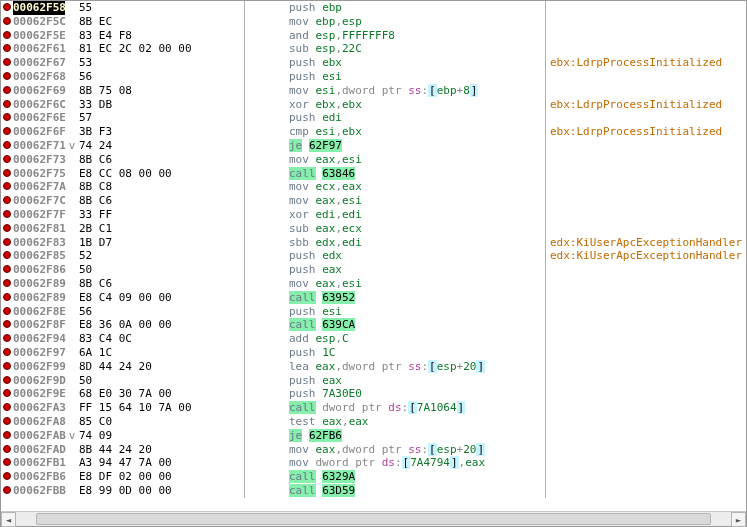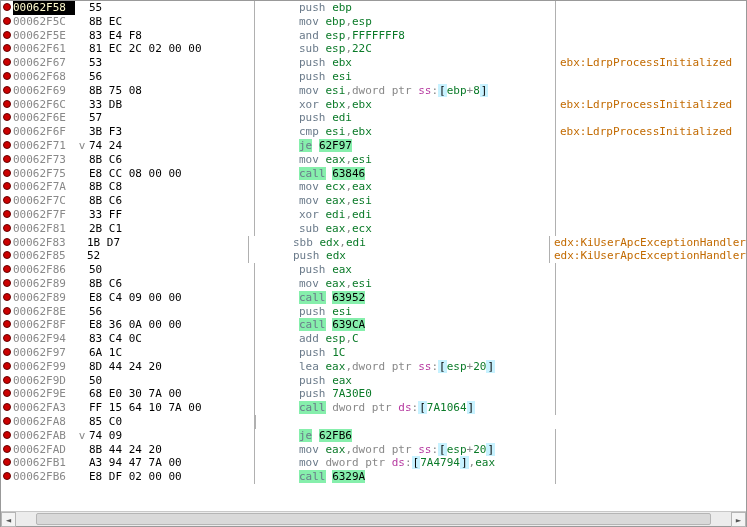--- a/index.html
+++ b/index.html
@@ -2,21 +2,21 @@
 <html><head>
 <meta charset="utf-8">
 <style>
   * { margin: 0; padding: 0; box-sizing: border-box; }
   html, body { width: 747px; height: 527px; font-family: "Lucida Console", Monaco, monospace; font-size: 11px; background: #fff; overflow: hidden; }
   .wrap { width: 747px; height: 527px; border: 1px solid #999; position: relative; background: #fff; }
   .inner { position: absolute; top: 0; left: 0; right: 0; bottom: 15px; overflow: hidden; }
   .row { display: flex; flex-direction: row; height: 13.8px; line-height: 13.8px; white-space: pre; }
   .c-bp { width: 12px; text-align: center; }
   .c-bp .dot { display:inline-block; width:8px; height:8px; border-radius:50%; background:#c00; border:1px solid #600; margin-top:2px; }
-  .c-addr { width: 62px; color: #888; }
+  .c-addr { width: 52px; color: #888; font-weight: bold; }
   .c-addr.sel { background: #000; color: #fffbcc; }
   .c-jmp { width: 14px; text-align: center; color: #888; }
   .c-bytes { width: 165px; color: #000; }
   .c-sep { width: 1px; background: #b0b0b0; align-self: stretch; }
   .c-dis { flex: 0 0 300px; padding-left: 4px; }
   .c-cmt { flex: 1; color: #c26a00; padding-left: 4px; }
   
   .mn  { color: #6a7a8a; margin-left: 40px; }          
   .reg { color: #0a7a28; }           
   .num { color: #0a7a28; }           
@@ -58,25 +58,26 @@
       <div class="row"><div class="c-bp"><span class="dot"></span></div><div class="c-addr">00062F89</div><div class="c-jmp"></div><div class="c-bytes">8B C6</div><div class="c-sep"></div><div class="c-dis"><span><span class="mn">mov</span> <span class="reg">eax</span><span class="pun">,</span><span class="reg">esi</span></span></div><div class="c-sep"></div><div class="c-cmt"></div></div>
       <div class="row"><div class="c-bp"><span class="dot"></span></div><div class="c-addr">00062F89</div><div class="c-jmp"></div><div class="c-bytes">E8 C4 09 00 00</div><div class="c-sep"></div><div class="c-dis"><span><span class="mn hl">call</span> <span class="hl">63952</span></span></div><div class="c-sep"></div><div class="c-cmt"></div></div>
       <div class="row"><div class="c-bp"><span class="dot"></span></div><div class="c-addr">00062F8E</div><div class="c-jmp"></div><div class="c-bytes">56</div><div class="c-sep"></div><div class="c-dis"><span><span class="mn">push</span> <span class="reg">esi</span></span></div><div class="c-sep"></div><div class="c-cmt"></div></div>
       <div class="row"><div class="c-bp"><span class="dot"></span></div><div class="c-addr">00062F8F</div><div class="c-jmp"></div><div class="c-bytes">E8 36 0A 00 00</div><div class="c-sep"></div><div class="c-dis"><span><span class="mn hl">call</span> <span class="hl">639CA</span></span></div><div class="c-sep"></div><div class="c-cmt"></div></div>
       <div class="row"><div class="c-bp"><span class="dot"></span></div><div class="c-addr">00062F94</div><div class="c-jmp"></div><div class="c-bytes">83 C4 0C</div><div class="c-sep"></div><div class="c-dis"><span><span class="mn">add</span> <span class="reg">esp</span><span class="pun">,</span><span class="num">C</span></span></div><div class="c-sep"></div><div class="c-cmt"></div></div>
       <div class="row"><div class="c-bp"><span class="dot"></span></div><div class="c-addr">00062F97</div><div class="c-jmp"></div><div class="c-bytes">6A 1C</div><div class="c-sep"></div><div class="c-dis"><span><span class="mn">push</span> <span class="num">1C</span></span></div><div class="c-sep"></div><div class="c-cmt"></div></div>
       <div class="row"><div class="c-bp"><span class="dot"></span></div><div class="c-addr">00062F99</div><div class="c-jmp"></div><div class="c-bytes">8D 44 24 20</div><div class="c-sep"></div><div class="c-dis"><span><span class="mn">lea</span> <span class="reg">eax</span><span class="pun">,</span><span class="pun">dword ptr </span><span class="seg">ss</span><span class="pun">:</span><span class="br">[</span><span class="reg">esp</span><span class="pun">+</span><span class="num">20</span><span class="br">]</span></span></div><div class="c-sep"></div><div class="c-cmt"></div></div>
       <div class="row"><div class="c-bp"><span class="dot"></span></div><div class="c-addr">00062F9D</div><div class="c-jmp"></div><div class="c-bytes">50</div><div class="c-sep"></div><div class="c-dis"><span><span class="mn">push</span> <span class="reg">eax</span></span></div><div class="c-sep"></div><div class="c-cmt"></div></div>
       <div class="row"><div class="c-bp"><span class="dot"></span></div><div class="c-addr">00062F9E</div><div class="c-jmp"></div><div class="c-bytes">68 E0 30 7A 00</div><div class="c-sep"></div><div class="c-dis"><span><span class="mn">push</span> <span class="num">7A30E0</span></span></div><div class="c-sep"></div><div class="c-cmt"></div></div>
       <div class="row"><div class="c-bp"><span class="dot"></span></div><div class="c-addr">00062FA3</div><div class="c-jmp"></div><div class="c-bytes">FF 15 64 10 7A 00</div><div class="c-sep"></div><div class="c-dis"><span><span class="mn hl">call</span> <span class="pun">dword ptr </span><span class="seg">ds</span><span class="pun">:</span><span class="br">[</span><span class="num">7A1064</span><span class="br">]</span></span></div><div class="c-sep"></div><div class="c-cmt"></div></div>
-      <div class="row"><div class="c-bp"><span class="dot"></span></div><div class="c-addr">00062FA8</div><div class="c-jmp"></div><div class="c-bytes">85 C0</div><div class="c-sep"></div><div class="c-sep"></div><div class="c-cmt"></div></div>
+      <div class="row"><div class="c-bp"><span class="dot"></span></div><div class="c-addr">00062FA8</div><div class="c-jmp"></div><div class="c-bytes">85 C0</div><div class="c-sep"></div><div class="c-dis"><span><span class="mn">test</span> <span class="reg">eax</span><span class="pun">,</span><span class="reg">eax</span></span></div><div class="c-sep"></div><div class="c-cmt"></div></div>
       <div class="row"><div class="c-bp"><span class="dot"></span></div><div class="c-addr">00062FAB</div><div class="c-jmp">v</div><div class="c-bytes">74 09</div><div class="c-sep"></div><div class="c-dis"><span><span class="mn hl">je</span> <span class="hl">62FB6</span></span></div><div class="c-sep"></div><div class="c-cmt"></div></div>
       <div class="row"><div class="c-bp"><span class="dot"></span></div><div class="c-addr">00062FAD</div><div class="c-jmp"></div><div class="c-bytes">8B 44 24 20</div><div class="c-sep"></div><div class="c-dis"><span><span class="mn">mov</span> <span class="reg">eax</span><span class="pun">,</span><span class="pun">dword ptr </span><span class="seg">ss</span><span class="pun">:</span><span class="br">[</span><span class="reg">esp</span><span class="pun">+</span><span class="num">20</span><span class="br">]</span></span></div><div class="c-sep"></div><div class="c-cmt"></div></div>
       <div class="row"><div class="c-bp"><span class="dot"></span></div><div class="c-addr">00062FB1</div><div class="c-jmp"></div><div class="c-bytes">A3 94 47 7A 00</div><div class="c-sep"></div><div class="c-dis"><span><span class="mn">mov</span> <span class="pun">dword ptr </span><span class="seg">ds</span><span class="pun">:</span><span class="br">[</span><span class="num">7A4794</span><span class="br">]</span><span class="pun">,</span><span class="reg">eax</span></span></div><div class="c-sep"></div><div class="c-cmt"></div></div>
       <div class="row"><div class="c-bp"><span class="dot"></span></div><div class="c-addr">00062FB6</div><div class="c-jmp"></div><div class="c-bytes">E8 DF 02 00 00</div><div class="c-sep"></div><div class="c-dis"><span><span class="mn hl">call</span> <span class="hl">6329A</span></span></div><div class="c-sep"></div><div class="c-cmt"></div></div>
+      <div class="row"><div class="c-bp"><span class="dot"></span></div><div class="c-addr">00062FBB</div><div class="c-jmp"></div><div class="c-bytes">E8 99 0D 00 00</div><div class="c-sep"></div><div class="c-dis"><span><span class="mn hl">call</span> <span class="hl">63D59</span></span></div><div class="c-sep"></div><div class="c-cmt"></div></div>
     </div>
   <div class="hscroll">
     <div class="btn">◄</div>
     <div class="track">
       <div class="thumb"></div>
     </div>
     <div class="btn">►</div>
   </div>
 </div>
 

